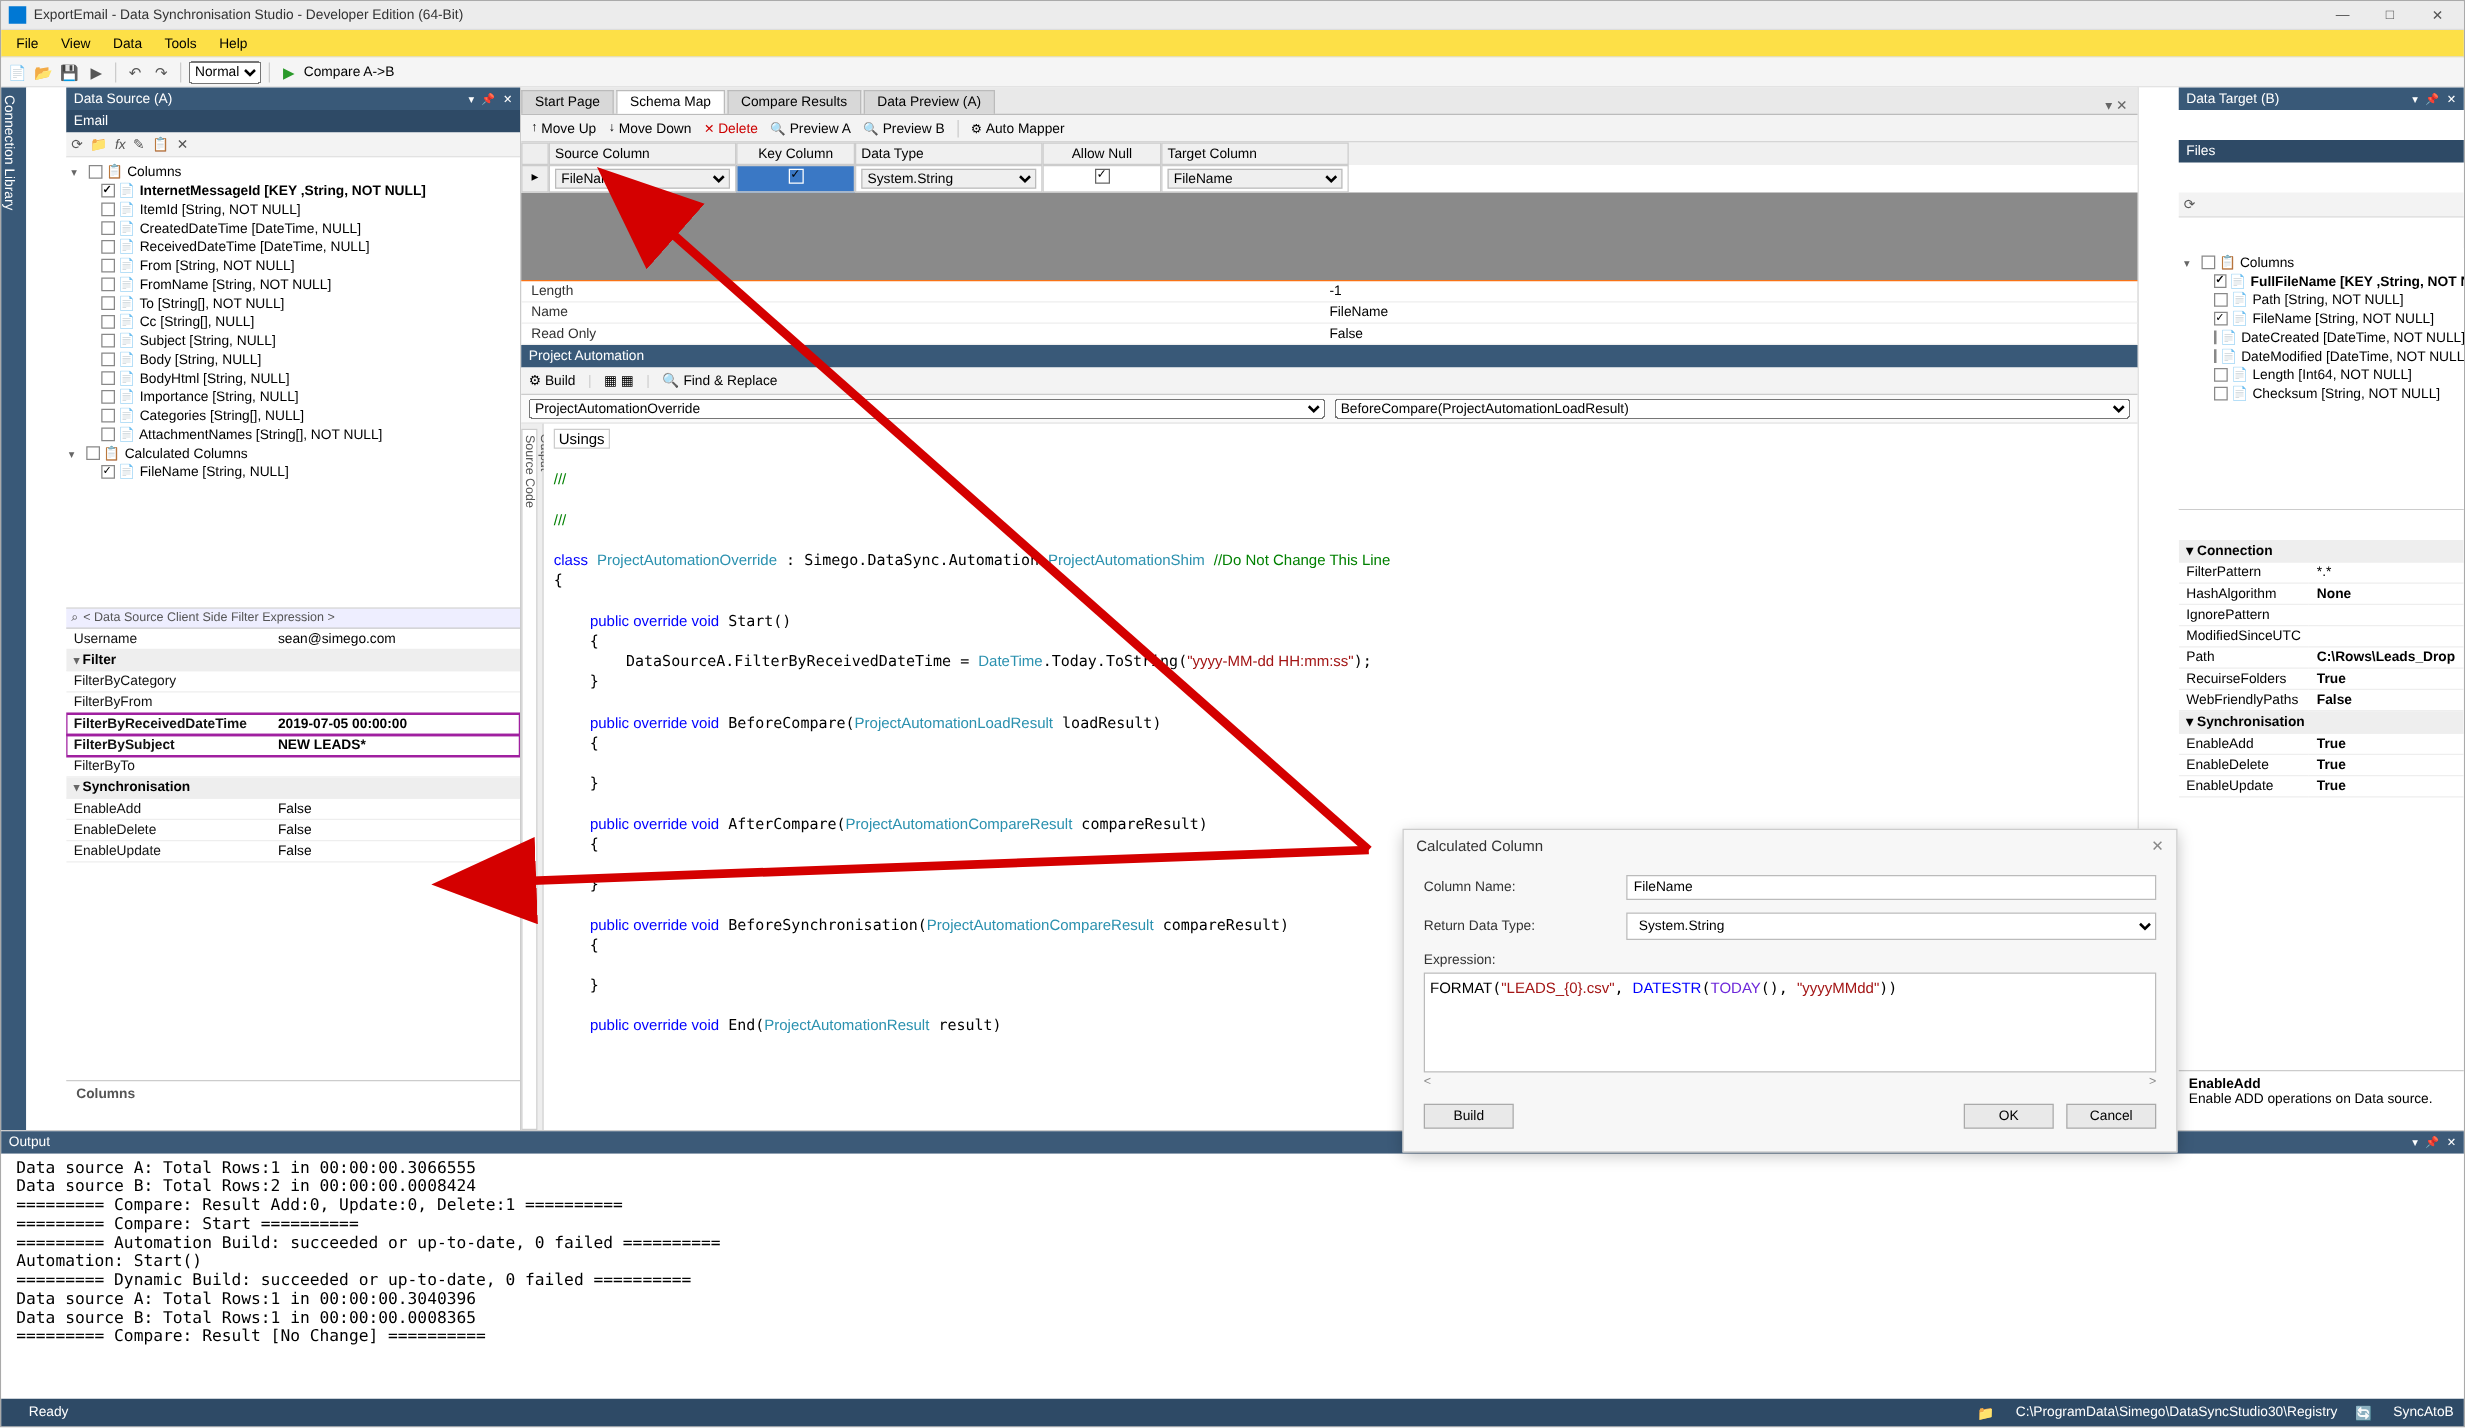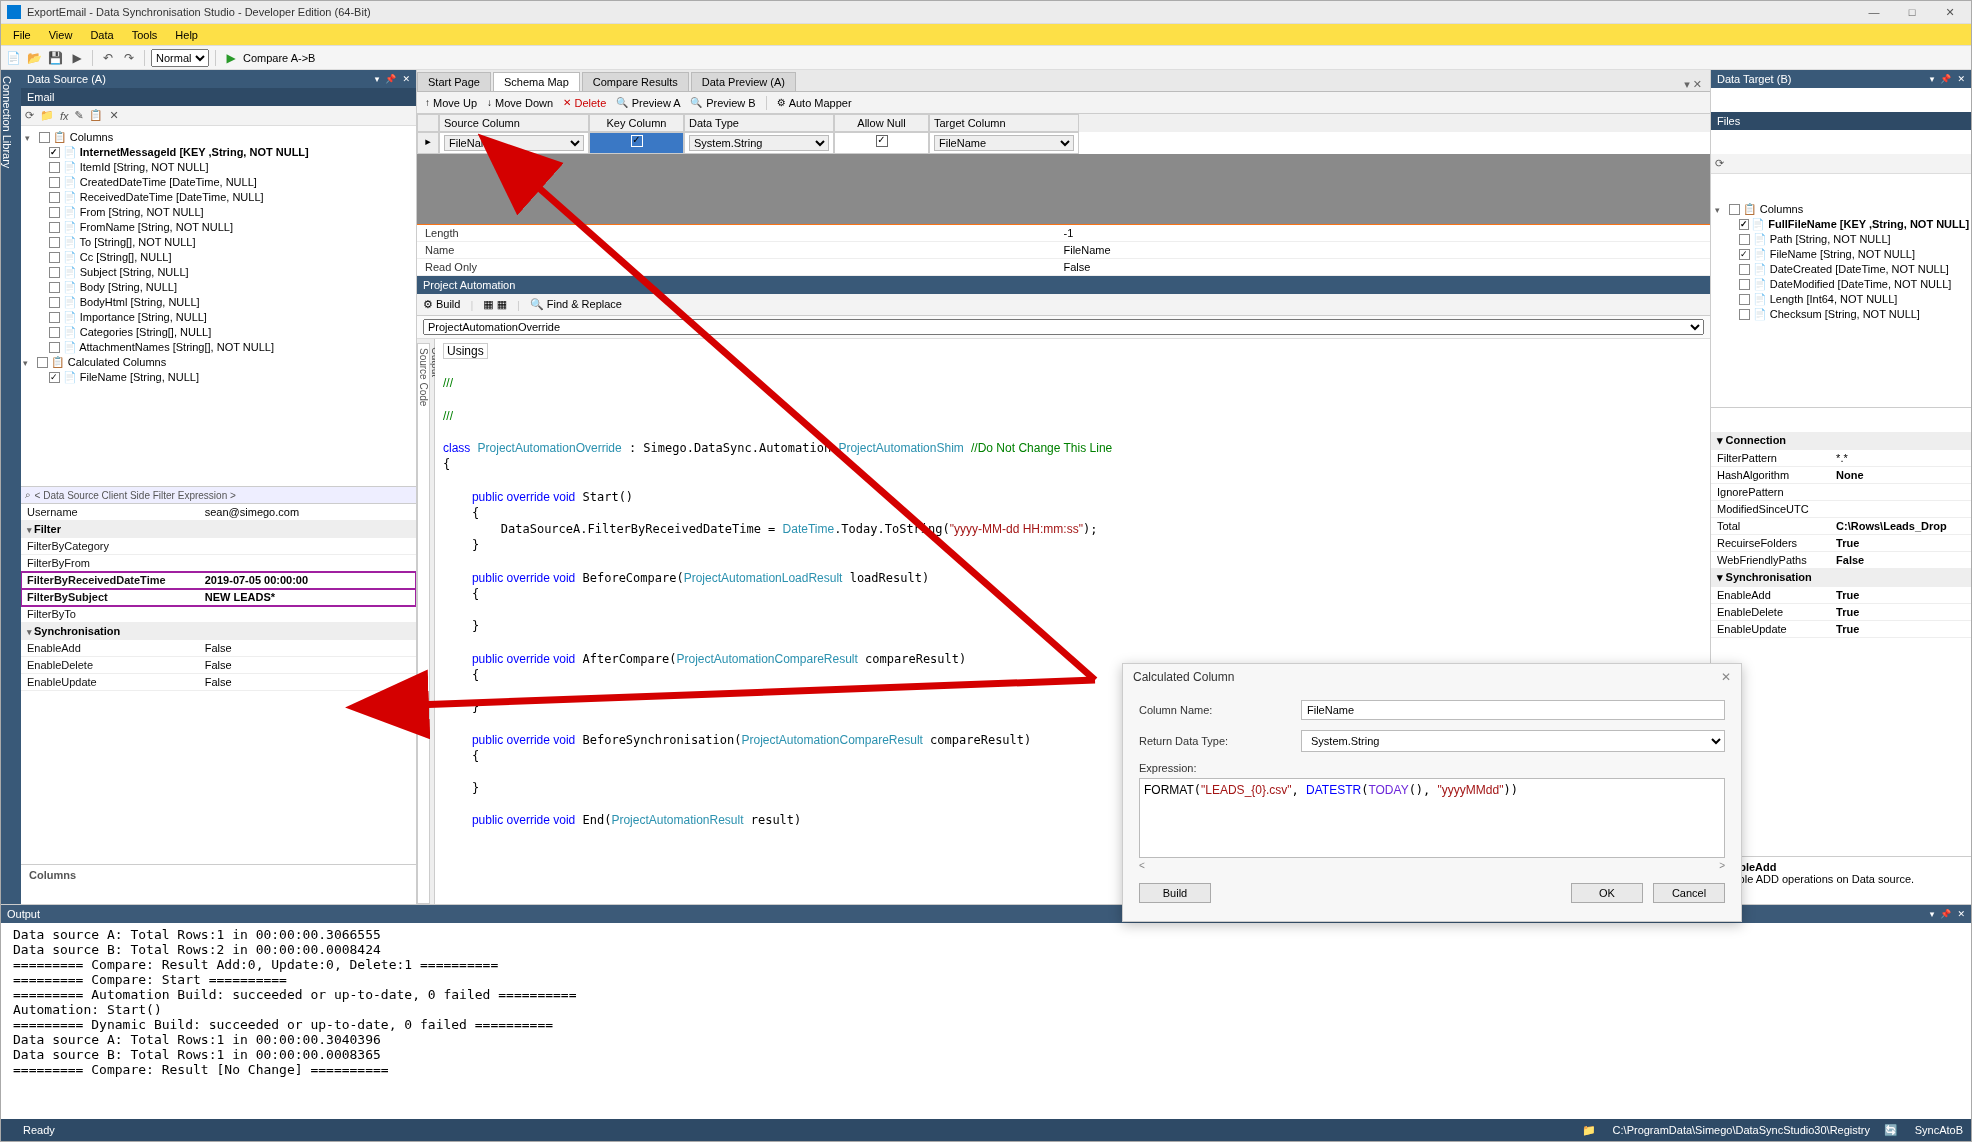--- a/index.html
+++ b/index.html
@@ -12,21 +12,21 @@
 .titlebar .btns span { width: 30px; text-align: center; cursor: pointer; }
 .menubar { height: 22px; background: #fde047; display: flex; align-items: center; padding: 0 4px; gap: 2px; border-bottom: 1px solid #ddd; }
 .menubar span { padding: 2px 8px; }
 .toolbar { height: 24px; background: #f5f5f5; display: flex; align-items: center; padding: 0 4px; gap: 3px; border-bottom: 1px solid #ddd; }
 .toolbar .sep { width: 1px; height: 16px; background: #ccc; margin: 0 3px; }
 .toolbar .tbtn { width: 18px; height: 18px; display: inline-flex; align-items: center; justify-content: center; font-size: 12px; color: #555; cursor: pointer; }
 .toolbar select { font-size: 11px; height: 18px; }
 .toolbar .play { color: #2a9a2a; }
 .main { flex: 1; display: flex; min-height: 0; }
 .sidebar-tab { width: 20px; background: #395978; color: #fff; writing-mode: vertical-lr; text-align: left; padding-top: 6px; font-size: 11px; }
-.panel { background: #fff; display: flex; flex-direction: column; }
+.panel { background: #fff; display: flex; flex-direction: column; padding-left: 32px; }
 .panel-header { background: #395978; color: #fff; font-size: 11px; padding: 3px 6px; display: flex; align-items: center; justify-content: space-between; }
 .panel-header.light { background: #3c5a78; }
 .panel-header .ctrl { display: flex; gap: 6px; font-size: 9px; }
 .subheader { background: #2e4a66; color: #fff; padding: 3px 6px; font-size: 11px; }
 .mini-toolbar { height: 20px; background: #f3f3f3; border-bottom: 1px solid #ddd; display: flex; align-items: center; padding: 0 4px; gap: 6px; color: #555; }
 .mini-toolbar span { font-size: 11px; cursor: pointer; }
 .tree { flex: 1; overflow: auto; padding: 4px 2px; background: #fff; }
 .tree-row { display: flex; align-items: center; gap: 3px; padding: 1px 2px; white-space: nowrap; }
 .tree-row .chk { width: 11px; height: 11px; border: 1px solid #888; display: inline-block; }
 .tree-row .chk.on::after { content: "✓"; font-size: 9px; position: relative; top: -3px; left: 0px; }
@@ -309,20 +309,21 @@
       <div class="pa-header">Project Automation</div>
       <div class="pa-toolbar">
         <span>⚙ <span>Build</span></span>
         <span style="color:#ccc;">|</span>
         <span>▦ ▦</span>
         <span style="color:#ccc;">|</span>
         <span>🔍 <span>Find &amp; Replace</span></span>
       </div>
       <div class="pa-dropdowns">
         <select style="flex:1;"><option>ProjectAutomationOverride</option></select>
+        <select style="flex:1;"><option>BeforeCompare(ProjectAutomationLoadResult)</option></select>
       </div>
       <div class="code-wrap">
         <div class="code-sidetab">
           <div style="padding:4px 0; background:#fff; border:1px solid #ccc;">Source Code</div>
           <div style="padding:4px 0;">Output</div>
         </div>
         <div class="code" id="code-area"><span style="border:1px solid #ccc; padding:0 3px;">Usings</span>
 
 <span class="cm">/// <summary>
 <span class="cm">/// </span></summary></span>
@@ -392,21 +393,21 @@
               </tr>
               <tr>
                 <td>IgnorePattern</td>
                 <td style=""></td>
               </tr>
               <tr>
                 <td>ModifiedSinceUTC</td>
                 <td style=""></td>
               </tr>
               <tr>
-                <td>Total</td>
+                <td>Path</td>
                 <td style="font-weight:bold;">C:\Rows\Leads_Drop</td>
               </tr>
               <tr>
                 <td>RecuirseFolders</td>
                 <td style="font-weight:bold;">True</td>
               </tr>
               <tr>
                 <td>WebFriendlyPaths</td>
                 <td style="font-weight:bold;">False</td>
               </tr>

